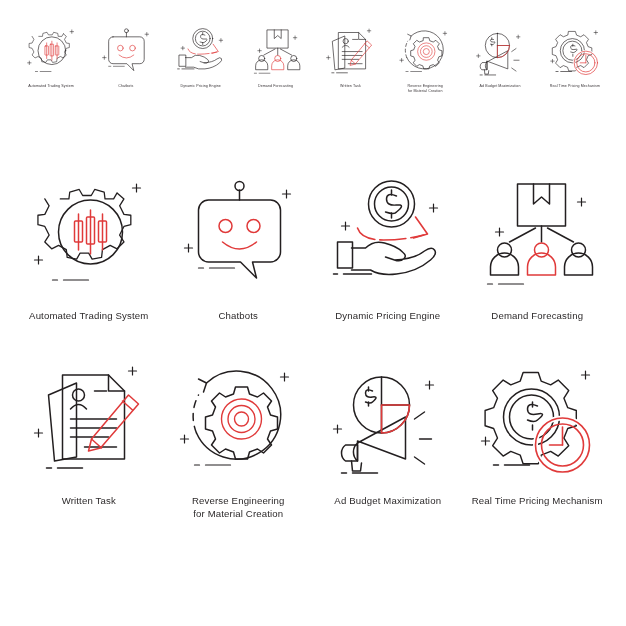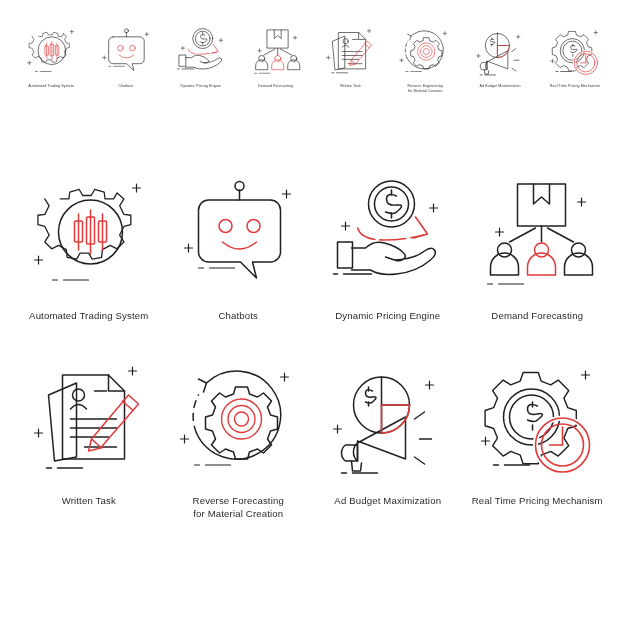--- a/index.html
+++ b/index.html
@@ -381,21 +381,21 @@
       <svg class="cell-art" viewBox="0 0 120 118">
           <use href="#icon-written"></use>
         </svg>
       <div class="cell-label">Written Task</div>
     </div>
 
     <div class="cell">
       <svg class="cell-art" viewBox="0 0 120 118">
           <use href="#icon-reverse"></use>
         </svg>
-      <div class="cell-label">Reverse Forecasting
+      <div class="cell-label">Reverse Engineering
 for Material Creation</div>
     </div>
 
     <div class="cell">
       <svg class="cell-art" viewBox="0 0 120 118">
           <use href="#icon-adbudget"></use>
         </svg>
       <div class="cell-label">Ad Budget Maximization</div>
     </div>
 

